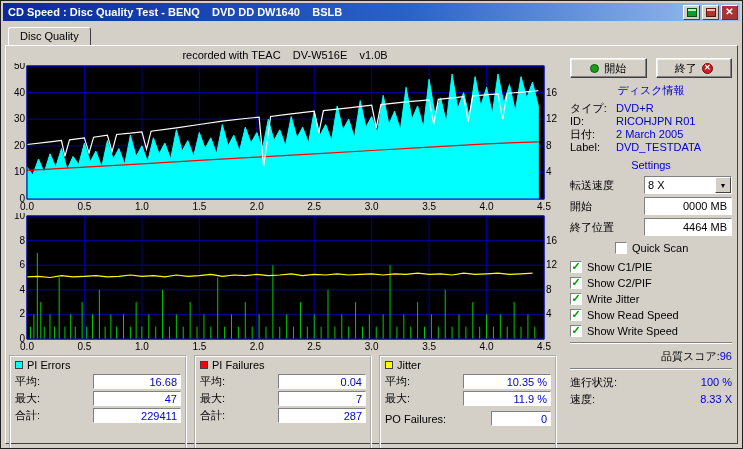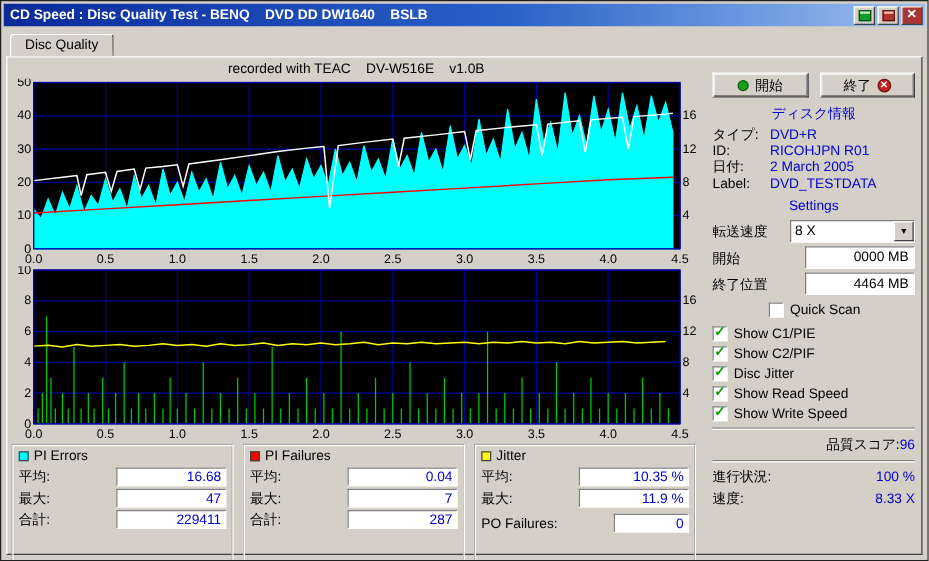--- a/index.html
+++ b/index.html
@@ -75,21 +75,21 @@
               border:1px solid #6e0e0e; color:#fff; font-size:8px; font-weight:bold;
               display:flex; align-items:center; justify-content:center; line-height:1; flex:none; }
   .section-head { display:flex; align-items:center; margin:5px 0 2px; color:#0000cc;flex-direction:column; }
   .section-head .fill { flex:1; height:2px; margin-left:5px;
                         border-top:1px solid #808080; border-bottom:1px solid #fff; }
   .hline { height:2px; border-top:1px solid #808080; border-bottom:1px solid #fff; margin:4px 0; }
   .info-row { display:flex; line-height:13px; }
   .info-label { width:46px; flex:none; }
   .info-value { color:#0000cc; white-space:nowrap; }
   .ctl-row { display:flex; align-items:center; justify-content:space-between; margin:3px 0; height:18px; }
-  .combo { display:flex; width:100px; height:18px; background:#fff;
+  .combo { display:flex; width:88px; height:18px; background:#fff;
            border:1px solid; border-color:#808080 #fff #fff #808080; }
   .combo-value { flex:1; padding:2px 3px; line-height:12px; }
   .combo-btn { width:16px; background:#d4d0c8; border:1px solid; border-color:#fff #404040 #404040 #fff;
                display:flex; align-items:center; justify-content:center; font-size:7px; padding:0; }
   .field { width:88px; height:18px; background:#fff;
            border:1px solid; border-color:#808080 #fff #fff #808080;
            text-align:right; padding:2px 4px; line-height:12px; }
   .check-row { display:flex; align-items:center; gap:5px; height:15px; margin:1px 0; }
   .check-row.indent { margin-left:45px; margin-top:4px; margin-bottom:4px; }
   .checkbox { width:12px; height:12px; background:#fff; flex:none;
@@ -426,21 +426,21 @@
       <div class="check-row">
         <span class="checkbox">
           <span class="checkmark" style="visibility: visible;">✓</span>
         </span>
         <span>Show C2/PIF</span>
       </div>
       <div class="check-row">
         <span class="checkbox">
           <span class="checkmark" style="visibility: visible;">✓</span>
         </span>
-        <span>Disc Jitter</span>
+        <span>Write Jitter</span>
       </div>
       <div class="check-row">
         <span class="checkbox">
           <span class="checkmark" style="visibility: visible;">✓</span>
         </span>
         <span>Show Read Speed</span>
       </div>
       <div class="check-row">
         <span class="checkbox">
           <span class="checkmark" style="visibility: visible;">✓</span>

